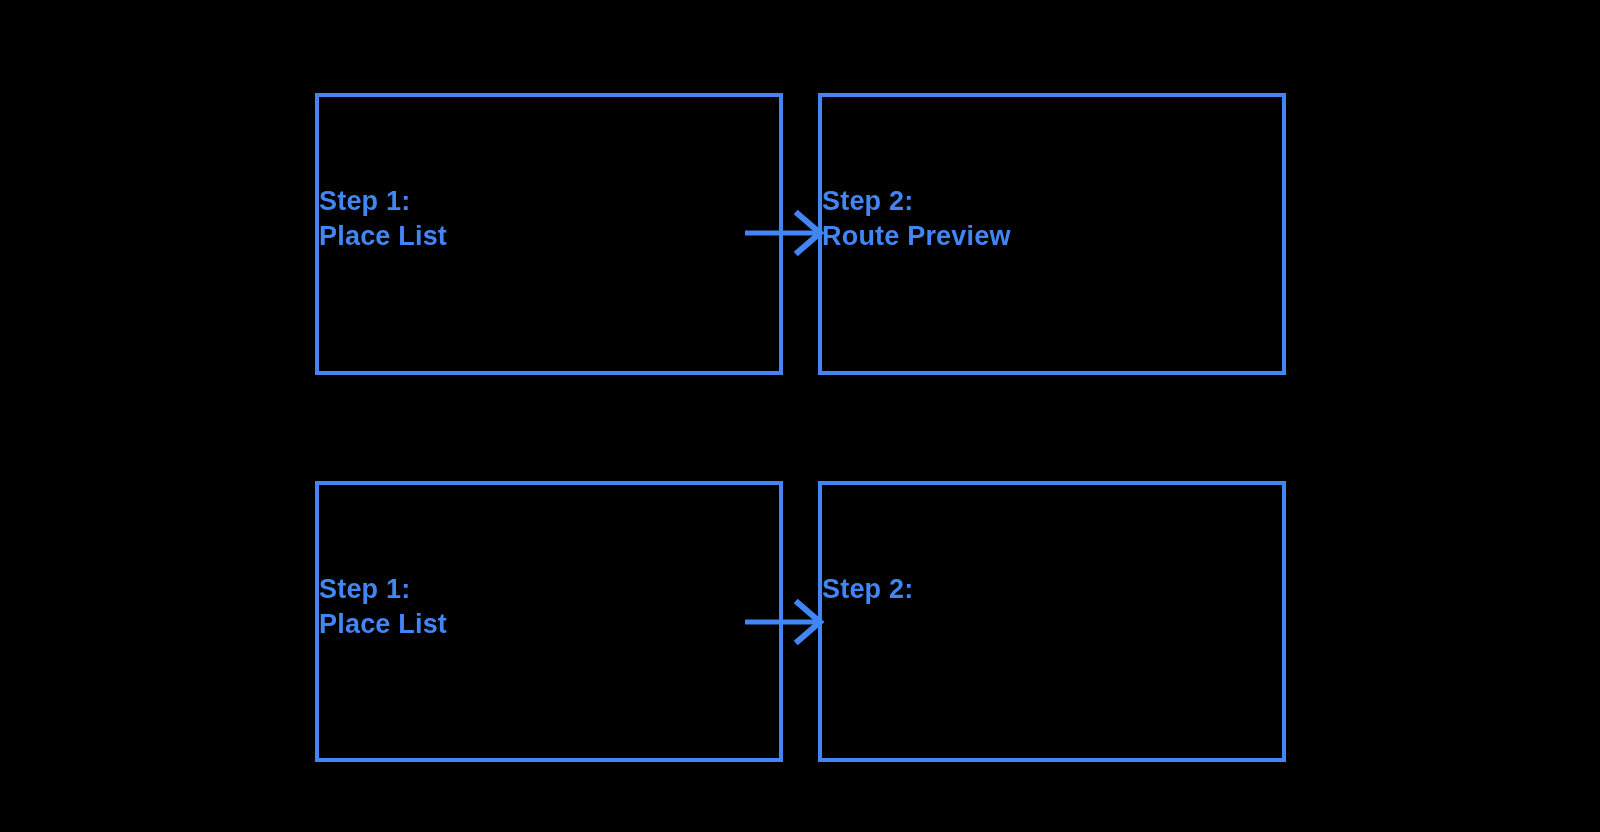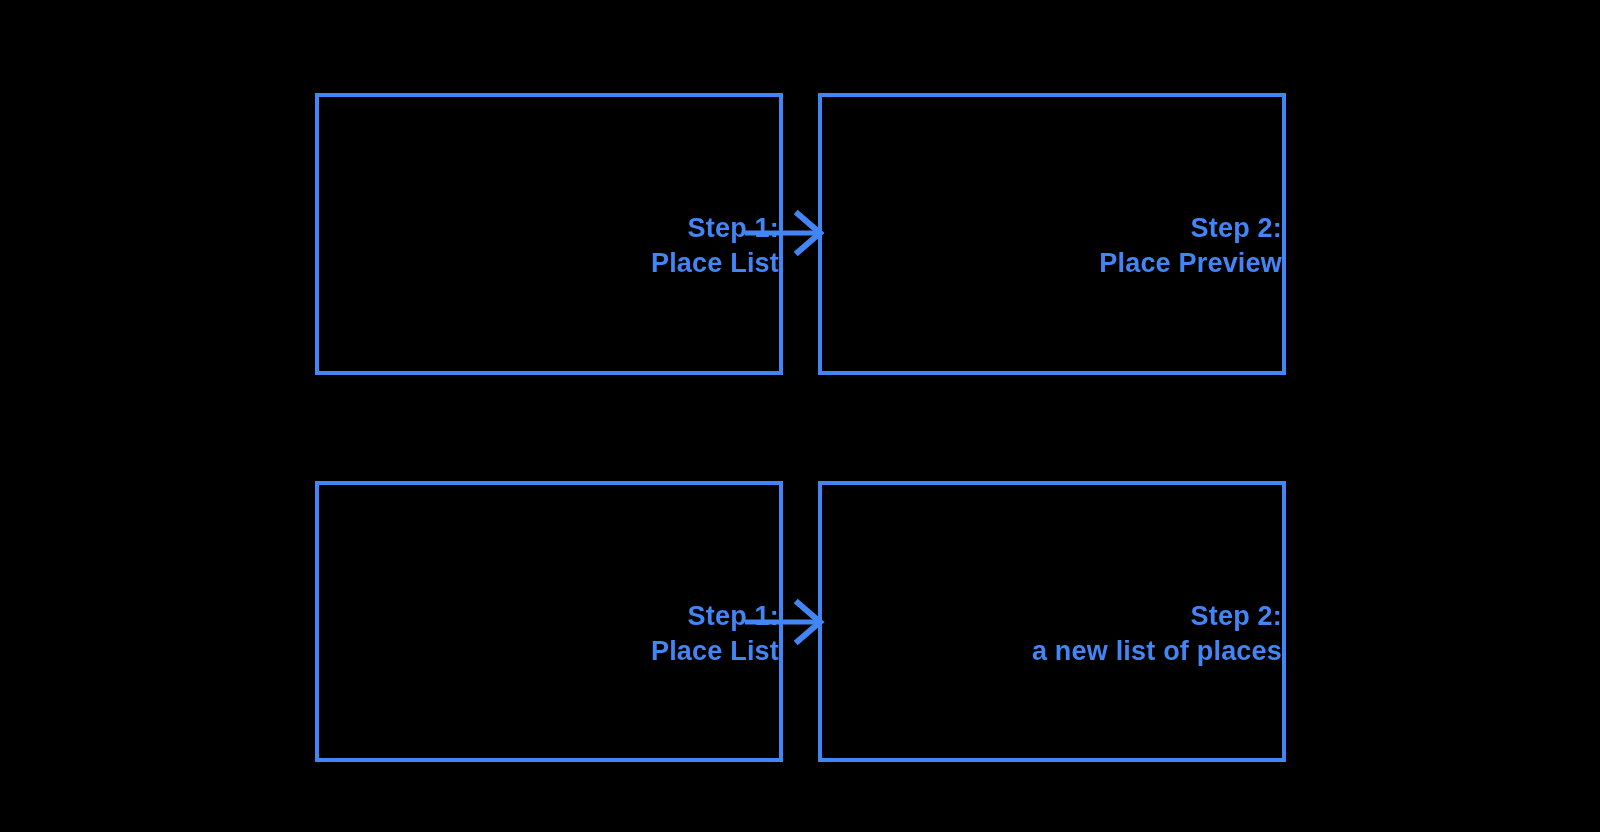--- a/index.html
+++ b/index.html
@@ -13,22 +13,22 @@
     height: 832px;
     background: #000000;
     overflow: hidden;
     font-family: "Liberation Sans", sans-serif;
   }
   .box {
     position: absolute;
     box-sizing: border-box;
     border: 4px solid #4285f4;
     background: transparent;
-    text-align: right;
-    padding-top: 114px;
+    text-align: left;
+    padding-top: 87px;
   }
   .box-a { left: 315px; top: 93px;  width: 468px; height: 282px; }
   .box-b { left: 818px; top: 93px;  width: 468px; height: 282px; }
   .box-c { left: 315px; top: 481px; width: 468px; height: 281px; }
   .box-d { left: 818px; top: 481px; width: 468px; height: 281px; }
   .box-label {
     color: #4285f4;
     font-size: 27px;
     line-height: 35px;
     font-weight: bold;
@@ -59,36 +59,35 @@
   </div>
 
   <svg class="arrow arrow-1" viewBox="0 0 85 50">
     <line x1="4" y1="25" x2="76" y2="25" stroke-width="5"></line>
     <polyline points="57,6 79,25 57,44" stroke-width="6" stroke-linecap="square" stroke-linejoin="miter"></polyline>
   </svg>
 
   <div class="box box-b">
     <div class="box-label">
       <div>Step 2:</div>
-      <div>Place Preview</div>
+      <div>Route Preview</div>
     </div>
   </div>
 
   <div class="box box-c">
     <div class="box-label">
       <div>Step 1:</div>
       <div>Place List</div>
     </div>
   </div>
 
   <svg class="arrow arrow-2" viewBox="0 0 85 50">
     <line x1="4" y1="25" x2="76" y2="25" stroke-width="5"></line>
     <polyline points="57,6 79,25 57,44" stroke-width="6" stroke-linecap="square" stroke-linejoin="miter"></polyline>
   </svg>
 
   <div class="box box-d">
     <div class="box-label">
       <div>Step 2:</div>
-      <div>a new list of places</div>
     </div>
   </div>
 
 </div>
 
 </body></html>

